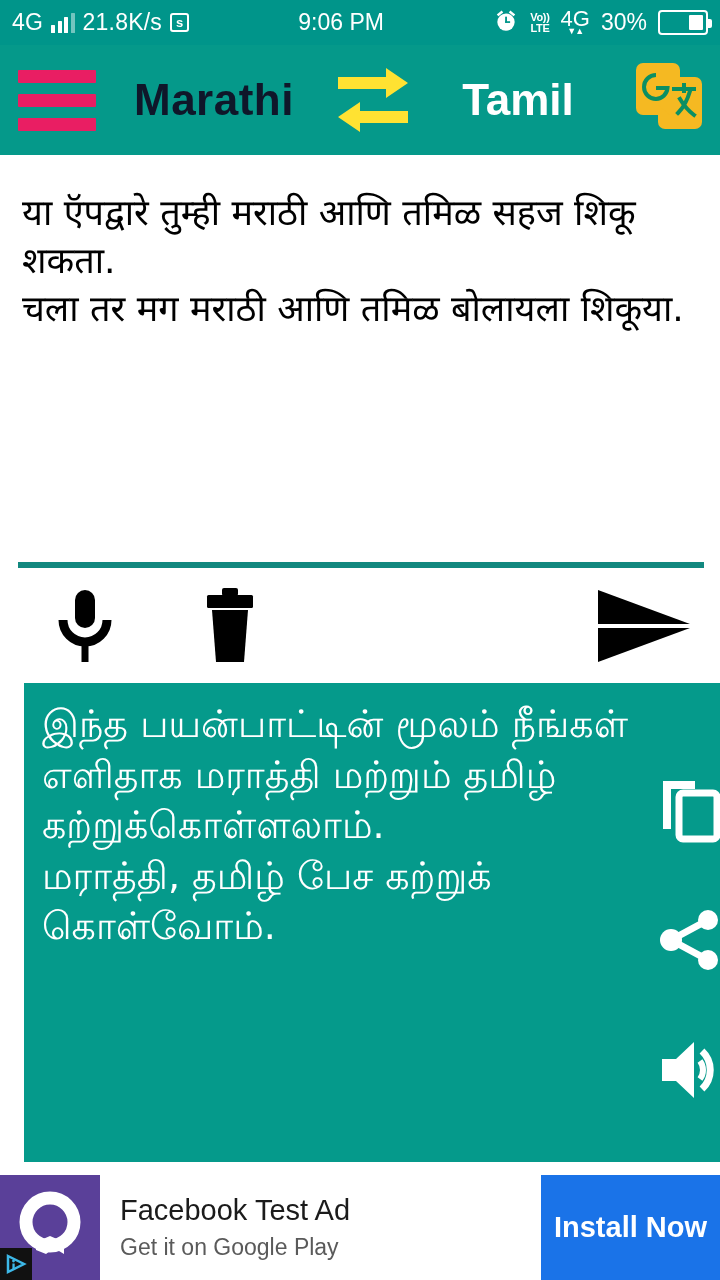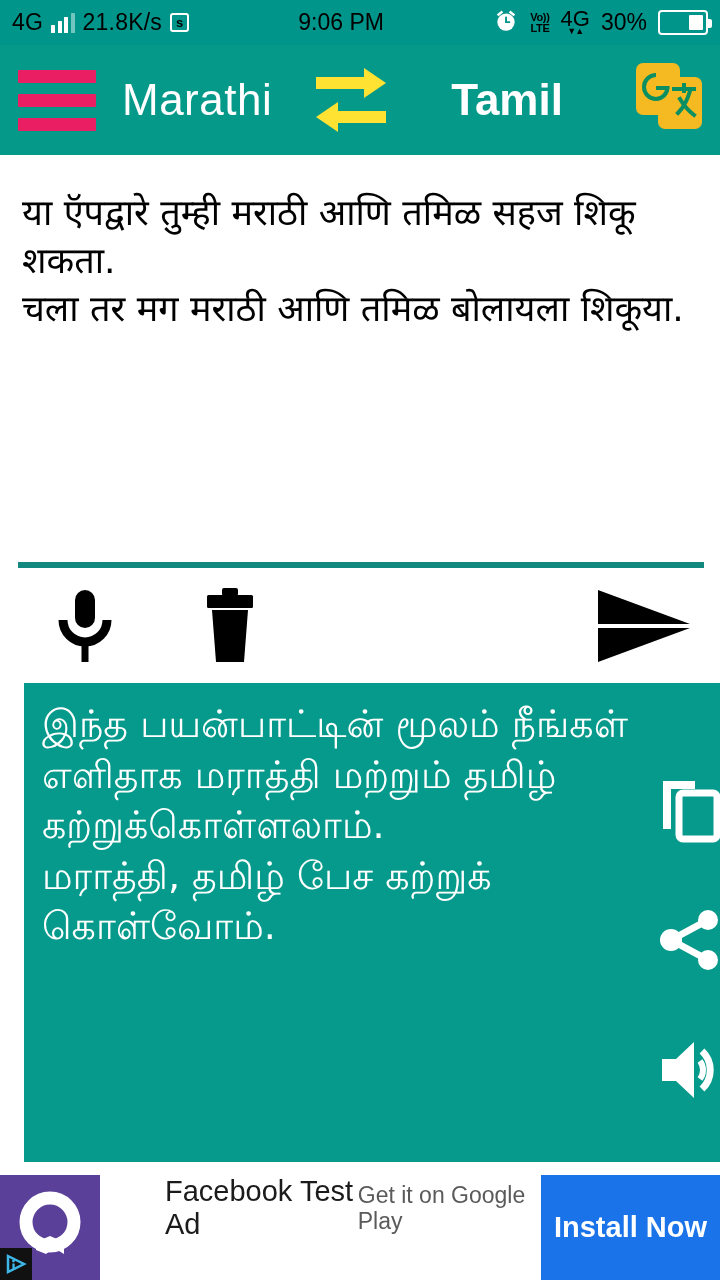--- a/index.html
+++ b/index.html
@@ -7,21 +7,21 @@
     width:720px; height:1280px;
     font-family:"Liberation Sans", sans-serif;
     background:#ffffff;
     overflow:hidden;
   }
   .screen { position:relative; width:720px; height:1280px; background:#fff; }
 
   
   .statusbar{
     position:absolute; left:0; top:0; width:720px; height:45px;
-    background:#00958a; color:#000000; display:flex; align-items:center;
+    background:#00958a; color:#ffffff; display:flex; align-items:center;
   }
   .sb-left{ display:flex; align-items:center; gap:8px; padding-left:12px; flex:0 0 auto; }
   .sb-center{ flex:1 1 auto; display:flex; justify-content:center; align-items:center; }
   .sb-right{ display:flex; align-items:center; gap:11px; padding-right:12px; flex:0 0 auto; }
   .sb-text{ font-size:23px; font-weight:400; letter-spacing:.2px; line-height:1; }
   .sb-time{ font-size:23px; font-weight:400; line-height:1; }
   .sb-pct{ font-size:23px; line-height:1; }
 
   .sigbars{ display:flex; align-items:flex-end; gap:2.5px; height:20px; }
   .sigbars i{ display:block; width:4px; background:#fff; border-radius:.5px; }
@@ -52,21 +52,21 @@
   .battery i{ display:block; width:14px; height:100%; background:#fff; border-radius:1px; }
 
   
   .appbar{
     position:absolute; left:0; top:45px; width:720px; height:110px;
     background:#05998a; display:flex; align-items:center;
   }
   .hamburger{ width:78px; margin-left:18px; display:flex; flex-direction:column; gap:11px; cursor:pointer;}
   .hamburger span{ display:block; height:13px; background:#e8征; background:#e91e63; border-radius:1px; }
   .lang-left{
-    flex:0 0 auto; margin-left:26px; color:#ffffff; font-size:44px; font-weight:normal;
+    flex:0 0 auto; margin-left:38px; color:#0f172a; font-size:44px; font-weight:bold;
     letter-spacing:.5px;
   }
   .swap{ flex:0 0 auto; margin-left:40px; width:78px; height:70px; position:relative; cursor:pointer;}
   .lang-right{
     flex:1 1 auto; text-align:center; color:#ffffff; font-size:44px; font-weight:bold;
     margin-right:10px;
   }
   .gt-icon{ flex:0 0 auto; margin-right:16px; width:70px; height:78px; position:relative; cursor:pointer;}
 
   
@@ -113,21 +113,21 @@
     display:flex; align-items:stretch;
   }
   .ad-icon{
     position:relative; width:100px; height:105px; background:#5a4099;
     display:flex; align-items:center; justify-content:center; flex:0 0 auto;
   }
   .ad-choices{
     position:absolute; left:0; bottom:0; width:32px; height:32px; background:#111;
     display:flex; align-items:center; justify-content:center;
   }
-  .ad-body{ flex:1 1 auto; padding-left:20px; display:flex; flex-direction:row; justify-content:center;margin-left:45px; }
+  .ad-body{ flex:1 1 auto; padding-left:20px; display:flex; flex-direction:column; justify-content:center; }
   .ad-title{ font-size:29px; color:#1b1b1b; font-weight:400; line-height:1.15;}
   .ad-sub{ font-size:23px; color:#5a5a5a; margin-top:7px; line-height:1.15;}
   .ad-cta{
     flex:0 0 auto; width:179px; background:#1a73e8; color:#fff;
     display:flex; align-items:center; justify-content:center;
     font-size:29px; font-weight:bold; cursor:pointer;
   }
 </style>
 </head>
 <body>

